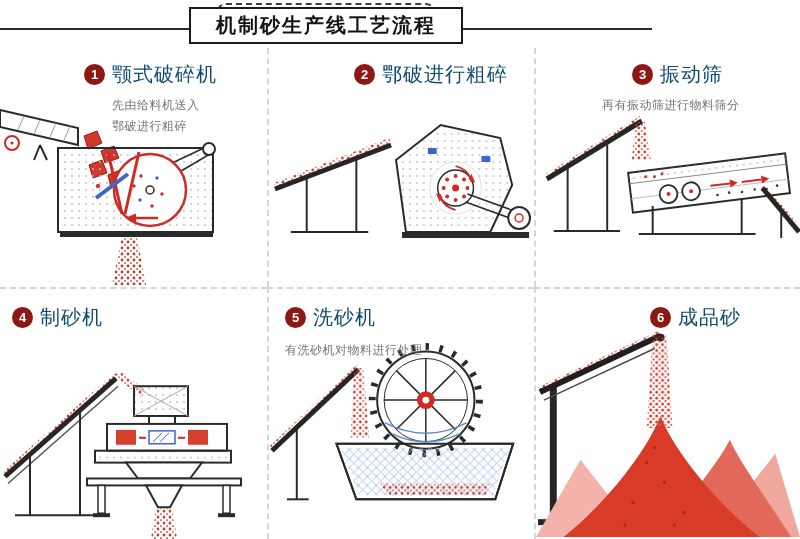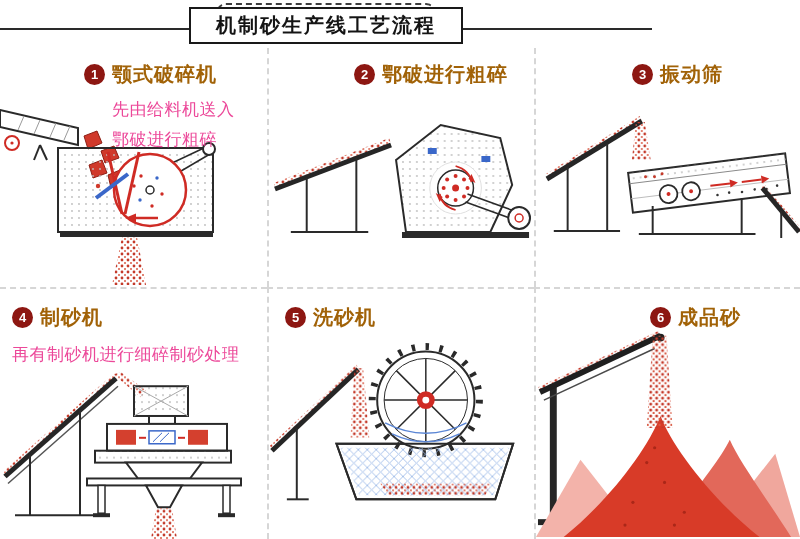--- a/index.html
+++ b/index.html
@@ -19,22 +19,22 @@
 
   
   .grid{position:absolute;left:0;top:48px;width:800px;height:491px;display:grid;grid-template-columns:267px 267px 266px;grid-template-rows:239px 252px}
   .cell{position:relative;background:#fff}
   .cell.bl{border-left:2px dashed #d6d6d6}
   .cell.bt{border-top:2px dashed #d6d6d6}
   .cell svg{position:absolute;left:0;top:0;width:100%;height:100%;display:block}
 
   .head{position:absolute;display:flex;align-items:center;gap:7px;z-index:2;white-space:nowrap}
   .badge{display:inline-flex;width:21px;height:21px;border-radius:50%;background:#8d1712;color:#fff;font-size:13px;font-weight:bold;align-items:center;justify-content:center;flex:0 0 21px}
-  .title{font-size:20px;font-weight:bold;color:#a16207;letter-spacing:1px}
-  .desc{position:absolute;z-index:2;font-size:17px;color:#ec4899;line-height:1.75;letter-spacing:.5px;white-space:pre-line}
+  .title{font-size:20px;font-weight:normal;color:#0c4a6e;letter-spacing:1px}
+  .desc{position:absolute;z-index:2;font-size:12px;color:#737373;line-height:1.75;letter-spacing:.5px;white-space:pre-line}
 
   .c1 .head{left:84px;top:13px}  .c1 .desc{left:112px;top:47px}
   .c2 .head{left:85px;top:13px}  .c2 .desc{left:54px;top:47px}
   .c3 .head{left:96px;top:13px}  .c3 .desc{left:66px;top:47px}
   .c4 .head{left:12px;top:15px}  .c4 .desc{left:12px;top:51px}
   .c5 .head{left:16px;top:15px}  .c5 .desc{left:16px;top:51px}
   .c6 .head{left:114px;top:15px}
 </style>
 </head>
 <body>
@@ -212,20 +212,21 @@
         <g>
           <polygon points="230,135 267,179 267,186 228,141" fill="url(#r3)"></polygon>
           <line x1="229" y1="140" x2="266" y2="184" stroke="#262626" stroke-width="5"></line>
           <line x1="248" y1="163" x2="248" y2="190" stroke="#2a2a2a" stroke-width="2"></line>
         </g>
       </svg>
       <div class="head">
         <span class="badge">3</span>
         <span class="title">振动筛</span>
       </div>
+      <p class="desc">再有振动筛进行物料筛分</p>
     </section>
 
     <section class="cell c4 bt">
       <svg viewBox="0 0 267 252" preserveAspectRatio="none">
         <defs>
           <pattern id="d4" width="7" height="7" patternUnits="userSpaceOnUse">
               <circle cx="2" cy="2" r="0.9" fill="#bcbcbc"></circle>
             </pattern>
           <pattern id="r4" width="6" height="6" patternUnits="userSpaceOnUse">
               <circle cx="2" cy="2" r="1.4" fill="#c43a2a"></circle>
@@ -262,21 +263,20 @@
           <rect x="93" y="226" width="17" height="4" fill="#2a2a2a"></rect>
           <rect x="218" y="226" width="17" height="4" fill="#2a2a2a"></rect>
           <polygon points="146,198 182,198 170,220 158,220" fill="#fff" stroke="#2a2a2a" stroke-width="2"></polygon>
         </g>
         <polygon points="156,221 172,221 177,252 151,252" fill="url(#r4)"></polygon>
       </svg>
       <div class="head">
         <span class="badge">4</span>
         <span class="title">制砂机</span>
       </div>
-      <p class="desc">再有制砂机进行细碎制砂处理</p>
     </section>
 
     <section class="cell c5 bl bt">
       <svg viewBox="0 0 267 252" preserveAspectRatio="none">
         <defs>
           <pattern id="r5" width="6" height="6" patternUnits="userSpaceOnUse">
               <circle cx="2" cy="2" r="1.4" fill="#c43a2a"></circle>
               <circle cx="5" cy="5" r="1" fill="#d95b45"></circle>
             </pattern>
           <pattern id="h5" width="9" height="9" patternUnits="userSpaceOnUse">
@@ -309,20 +309,21 @@
           <path d="M124,146 Q158,162 192,146" stroke="#5b86d5" stroke-width="1.5" fill="none"></path>
         </g>
         <polygon points="72,160 242,160 226,208 91,208" fill="url(#h5)" opacity="0.85"></polygon>
         <polygon points="68,156 246,156 228,212 88,212" fill="none" stroke="#2a2a2a" stroke-width="2"></polygon>
         <polygon points="112,196 224,196 218,208 120,208" fill="url(#r5)"></polygon>
       </svg>
       <div class="head">
         <span class="badge">5</span>
         <span class="title">洗砂机</span>
       </div>
+      <p class="desc">有洗砂机对物料进行处理</p>
     </section>
 
     <section class="cell c6 bl bt">
       <svg viewBox="0 0 267 252" preserveAspectRatio="none">
         <defs>
           <pattern id="r6" width="6" height="6" patternUnits="userSpaceOnUse">
               <circle cx="2" cy="2" r="1.5" fill="#c4392a"></circle>
               <circle cx="5" cy="5" r="1.2" fill="#d95b45"></circle>
             </pattern>
         </defs>

